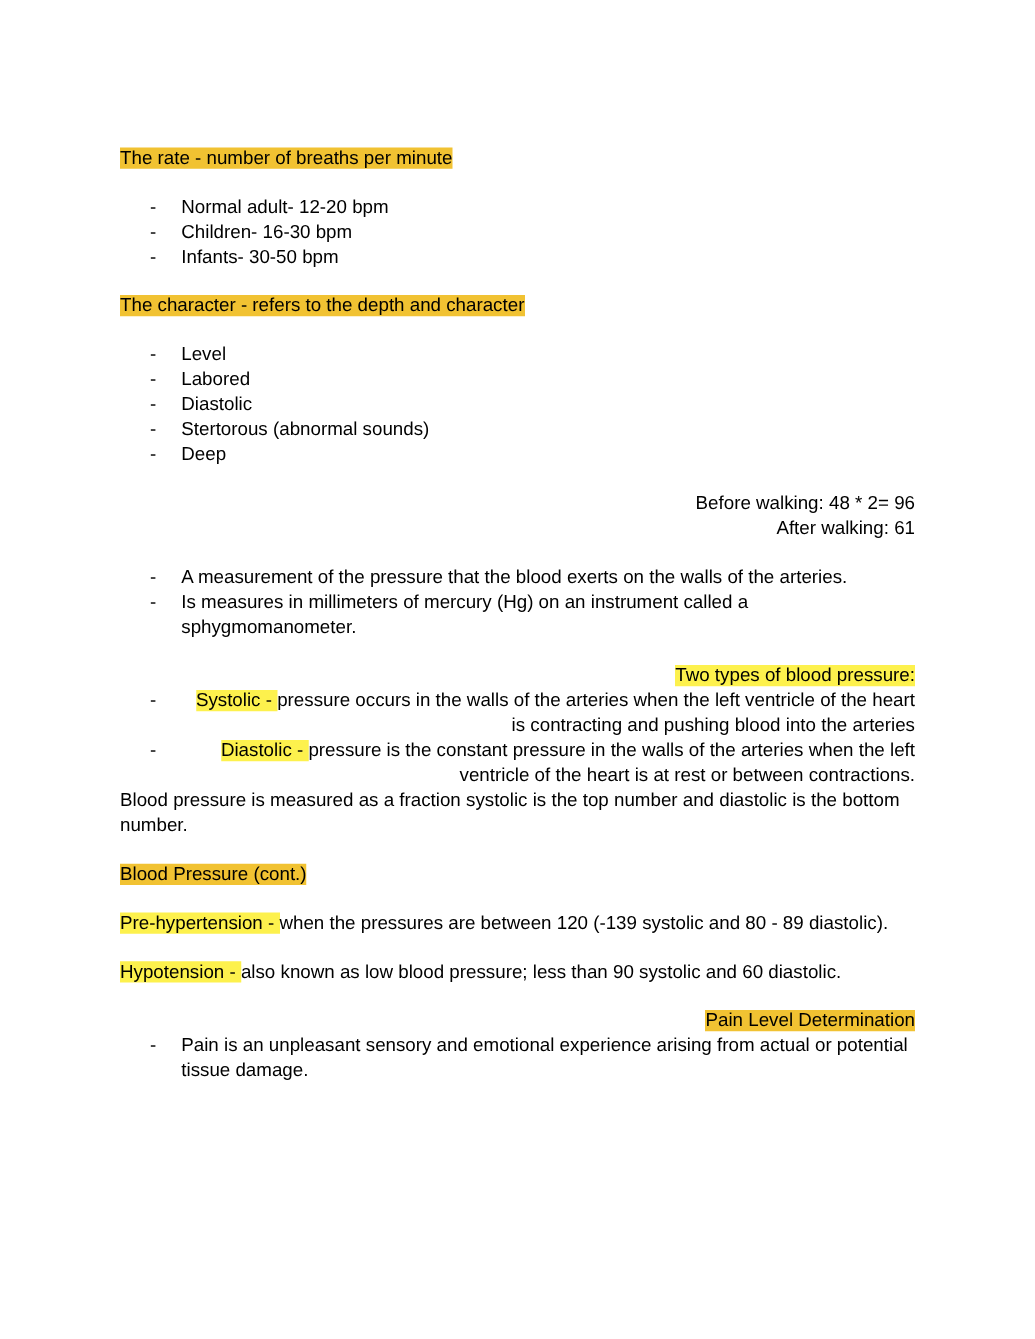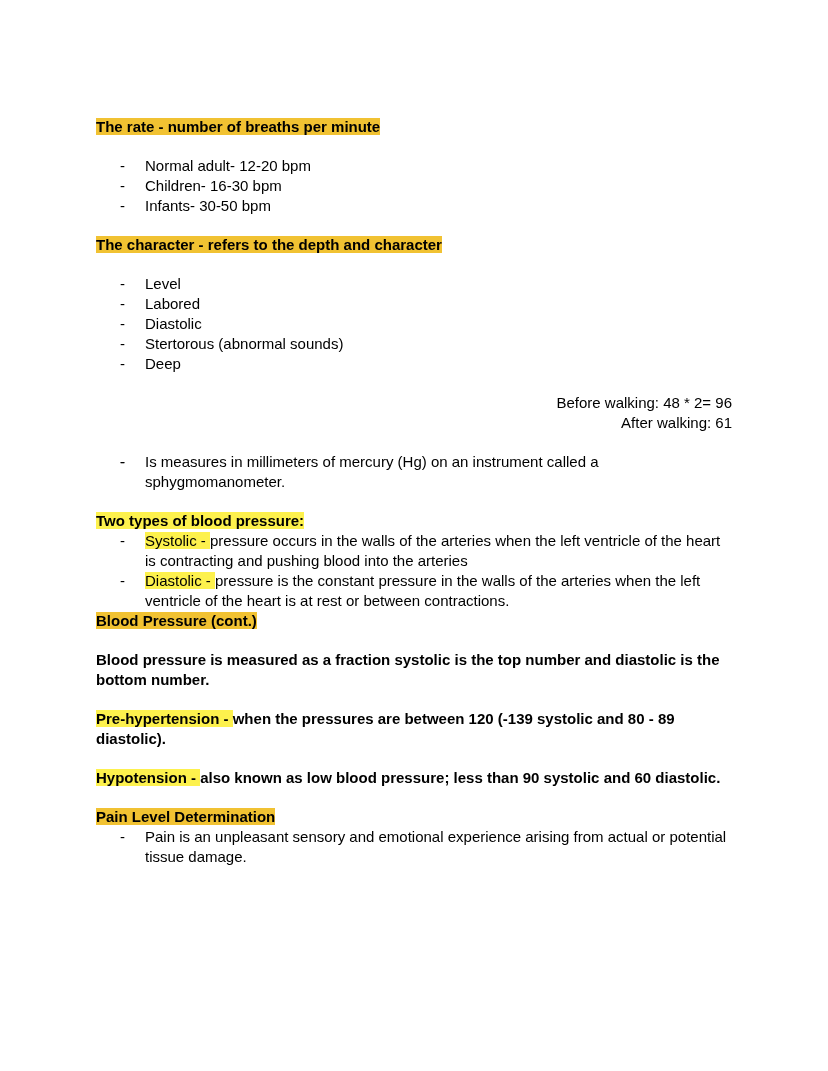--- a/index.html
+++ b/index.html
@@ -16,23 +16,23 @@
     width: 828px;
     min-height: 1071px;
     background: var(--page-bg, #ffffff);
     padding: 117px 96px 60px 96px;
   }
   .block {
     margin: 0 0 19px 0;
     font-size: 15px;
     line-height: 20px;
   }
-  .tight { margin-bottom: 0; }
+  .tight { margin-bottom: 0; text-align: right; }
   p { margin: 0; }
-  p.block { margin: 0 0 19px 0; font-weight: bold; }
+  p.block { margin: 0 0 19px 0; }
   p.block.tight { margin-bottom: 0; }
   .line { font-size: 15px; line-height: 20px; text-align: right; }
   .hl-amber { background: var(--highlight-amber, #f1c232); }
   .hl-yellow { background: var(--highlight-yellow, #fff200); }
   .list .li {
     position: relative;
     padding-left: 49px;
     font-size: 15px;
     line-height: 20px;
   }
@@ -91,43 +91,44 @@
 
   <div class="block">
     <p class="line">Before walking: 48 * 2= 96</p>
     <p class="line">After walking: 61</p>
   </div>
 
 
   <div class="block list">
     <div class="li">
       <span class="dash">-</span>
+      <span>A measurement of the pressure that the blood exerts on the walls of the arteries.</span>
     </div>
     <div class="li">
       <span class="dash">-</span>
       <span>Is measures in millimeters of mercury (Hg) on an instrument called a sphygmomanometer.</span>
     </div>
   </div>
 
   <p class="block tight"><span class="hl-yellow">Two types of blood pressure:</span></p>
 
   <div class="block tight list">
     <div class="li">
       <span class="dash">-</span>
       <span><span class="hl-yellow">Systolic - </span><span>pressure occurs in the walls of the arteries when the left ventricle of the heart is contracting and pushing blood into the arteries</span></span>
     </div>
     <div class="li">
       <span class="dash">-</span>
       <span><span class="hl-yellow">Diastolic - </span><span>pressure is the constant pressure in the walls of the arteries when the left ventricle of the heart is at rest or between contractions.</span></span>
     </div>
   </div>
 
+  <p class="block">Blood pressure is measured as a fraction systolic is the top number and diastolic is the bottom number.</p>
+
   <p class="block"><span class="hl-amber">Blood Pressure (cont.)</span></p>
-
-  <p class="block">Blood pressure is measured as a fraction systolic is the top number and diastolic is the bottom number.</p>
 
   <p class="block"><span class="hl-yellow">Pre-hypertension - </span><span>when the pressures are between 120 (-139 systolic and 80 - 89 diastolic).</span></p>
 
 
   <p class="block"><span class="hl-yellow">Hypotension - </span><span>also known as low blood pressure; less than 90 systolic and 60 diastolic.</span></p>
 
   <p class="block tight"><span class="hl-amber">Pain Level Determination</span></p>
 
   <div class="block list">
     <div class="li">

